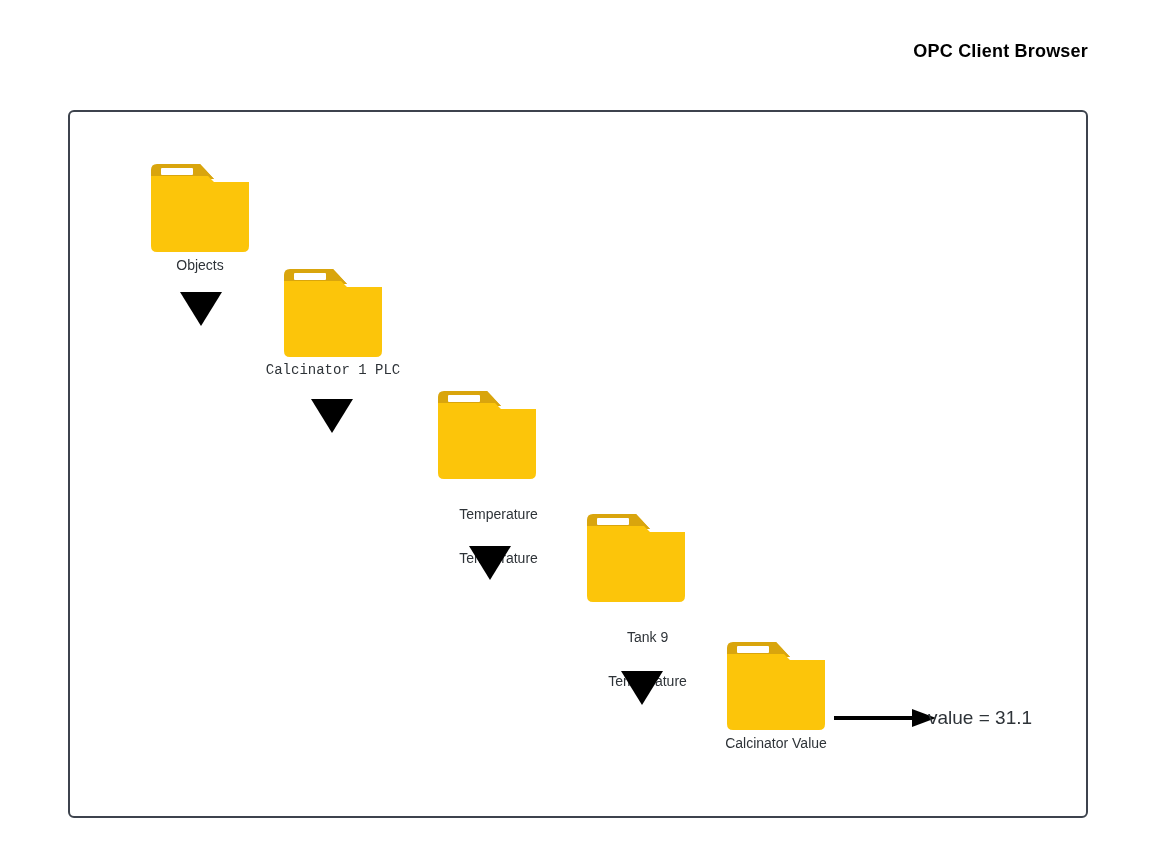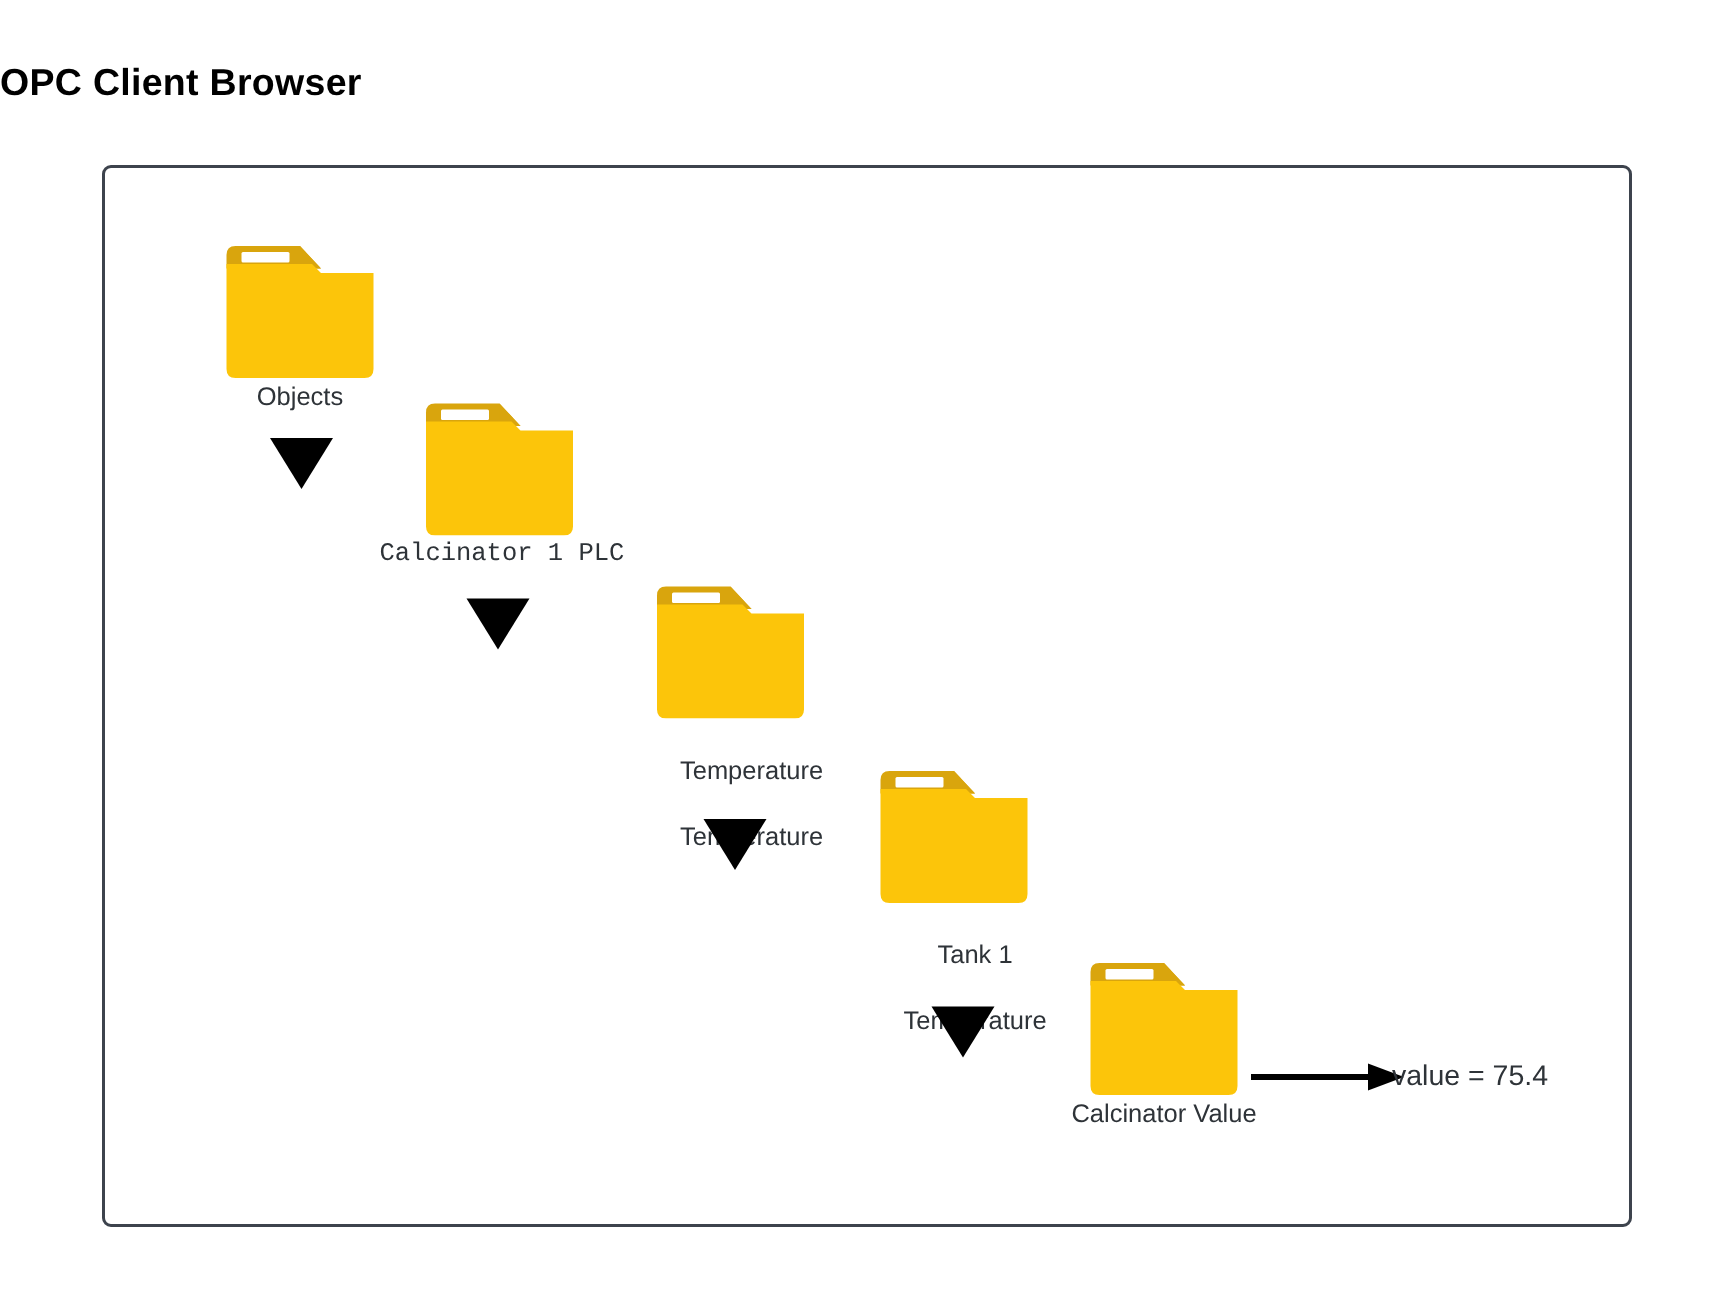--- a/index.html
+++ b/index.html
@@ -13,22 +13,22 @@
     position: relative;
     font-family: "Liberation Sans", sans-serif;
     overflow: hidden;
   }
 
   #page-title {
     position: absolute;
     left: 0;
     top: 41px;
     width: 1088px;
-    text-align: left;
-    font-size: 25px;
+    text-align: right;
+    font-size: 18px;
     font-weight: bold;
     color: #000000;
     letter-spacing: 0.2px;
   }
 
   #browser-panel {
     position: absolute;
     left: 68px;
     top: 110px;
     width: 1020px;
@@ -44,21 +44,21 @@
   }
 
   .folder-icon {
     position: absolute;
     display: block;
   }
 
   .node-label {
     position: absolute;
     text-align: center;
-    font-size: 17px;
+    font-size: 14px;
     line-height: 22px;
     color: #2e3338;
     white-space: pre;
   }
 
   .arrow-down {
     position: absolute;
     width: 0;
     height: 0;
     border-left: 21px solid transparent;
@@ -124,21 +124,21 @@
   <div class="arrow-down" style="left:399px; top:434px;"></div>
 
   <div class="node" style="left:514px; top:400px;">
     <svg class="folder-icon" width="104" height="90" viewBox="0 0 104 90" style="left:0; top:0;">
       <path d="M3 8 Q3 2 9 2 L52 2 L66 17 L52 17 L3 17 Z" fill="#D9A50D"></path>
       <rect x="13" y="6" width="32" height="7" rx="1" fill="#ffffff"></rect>
       <path d="M52 2 L66 17 L52 17 Z" fill="#D9A50D"></path>
       <path d="M3 14 L60 14 L66 20 L101 20 L101 84 Q101 90 95 90 L9 90 Q3 90 3 84 Z" fill="#FCC50A"></path>
     </svg>
     <div class="node-label" style="left:-16px; top:92px; width:136px;">
-      <span>Tank 1</span><br>
+      <span>Tank 9</span><br>
       <span>Temperature</span>
     </div>
   </div>
 
   <div class="arrow-down" style="left:551px; top:559px;"></div>
 
   <div class="node" style="left:654px; top:528px;">
     <svg class="folder-icon" width="104" height="90" viewBox="0 0 104 90" style="left:0; top:0;">
       <path d="M3 8 Q3 2 9 2 L52 2 L66 17 L52 17 L3 17 Z" fill="#D9A50D"></path>
       <rect x="13" y="6" width="32" height="7" rx="1" fill="#ffffff"></rect>
@@ -146,15 +146,15 @@
       <path d="M3 14 L60 14 L66 20 L101 20 L101 84 Q101 90 95 90 L9 90 Q3 90 3 84 Z" fill="#FCC50A"></path>
     </svg>
     <div class="node-label" style="left:-18px; top:92px; width:140px;">Calcinator Value</div>
   </div>
 
   <svg class="value-arrow" width="120" height="24" viewBox="0 0 120 24" style="left:762px; top:594px;">
     <line x1="2" y1="12" x2="82" y2="12" stroke="#000000" stroke-width="4"></line>
     <polygon points="80,3 104,12 80,21" fill="#000000"></polygon>
   </svg>
 
-  <div class="value-text" style="left:858px; top:595px;">value = 75.4</div>
+  <div class="value-text" style="left:858px; top:595px;">value = 31.1</div>
 
 </div>
 
 </body></html>

